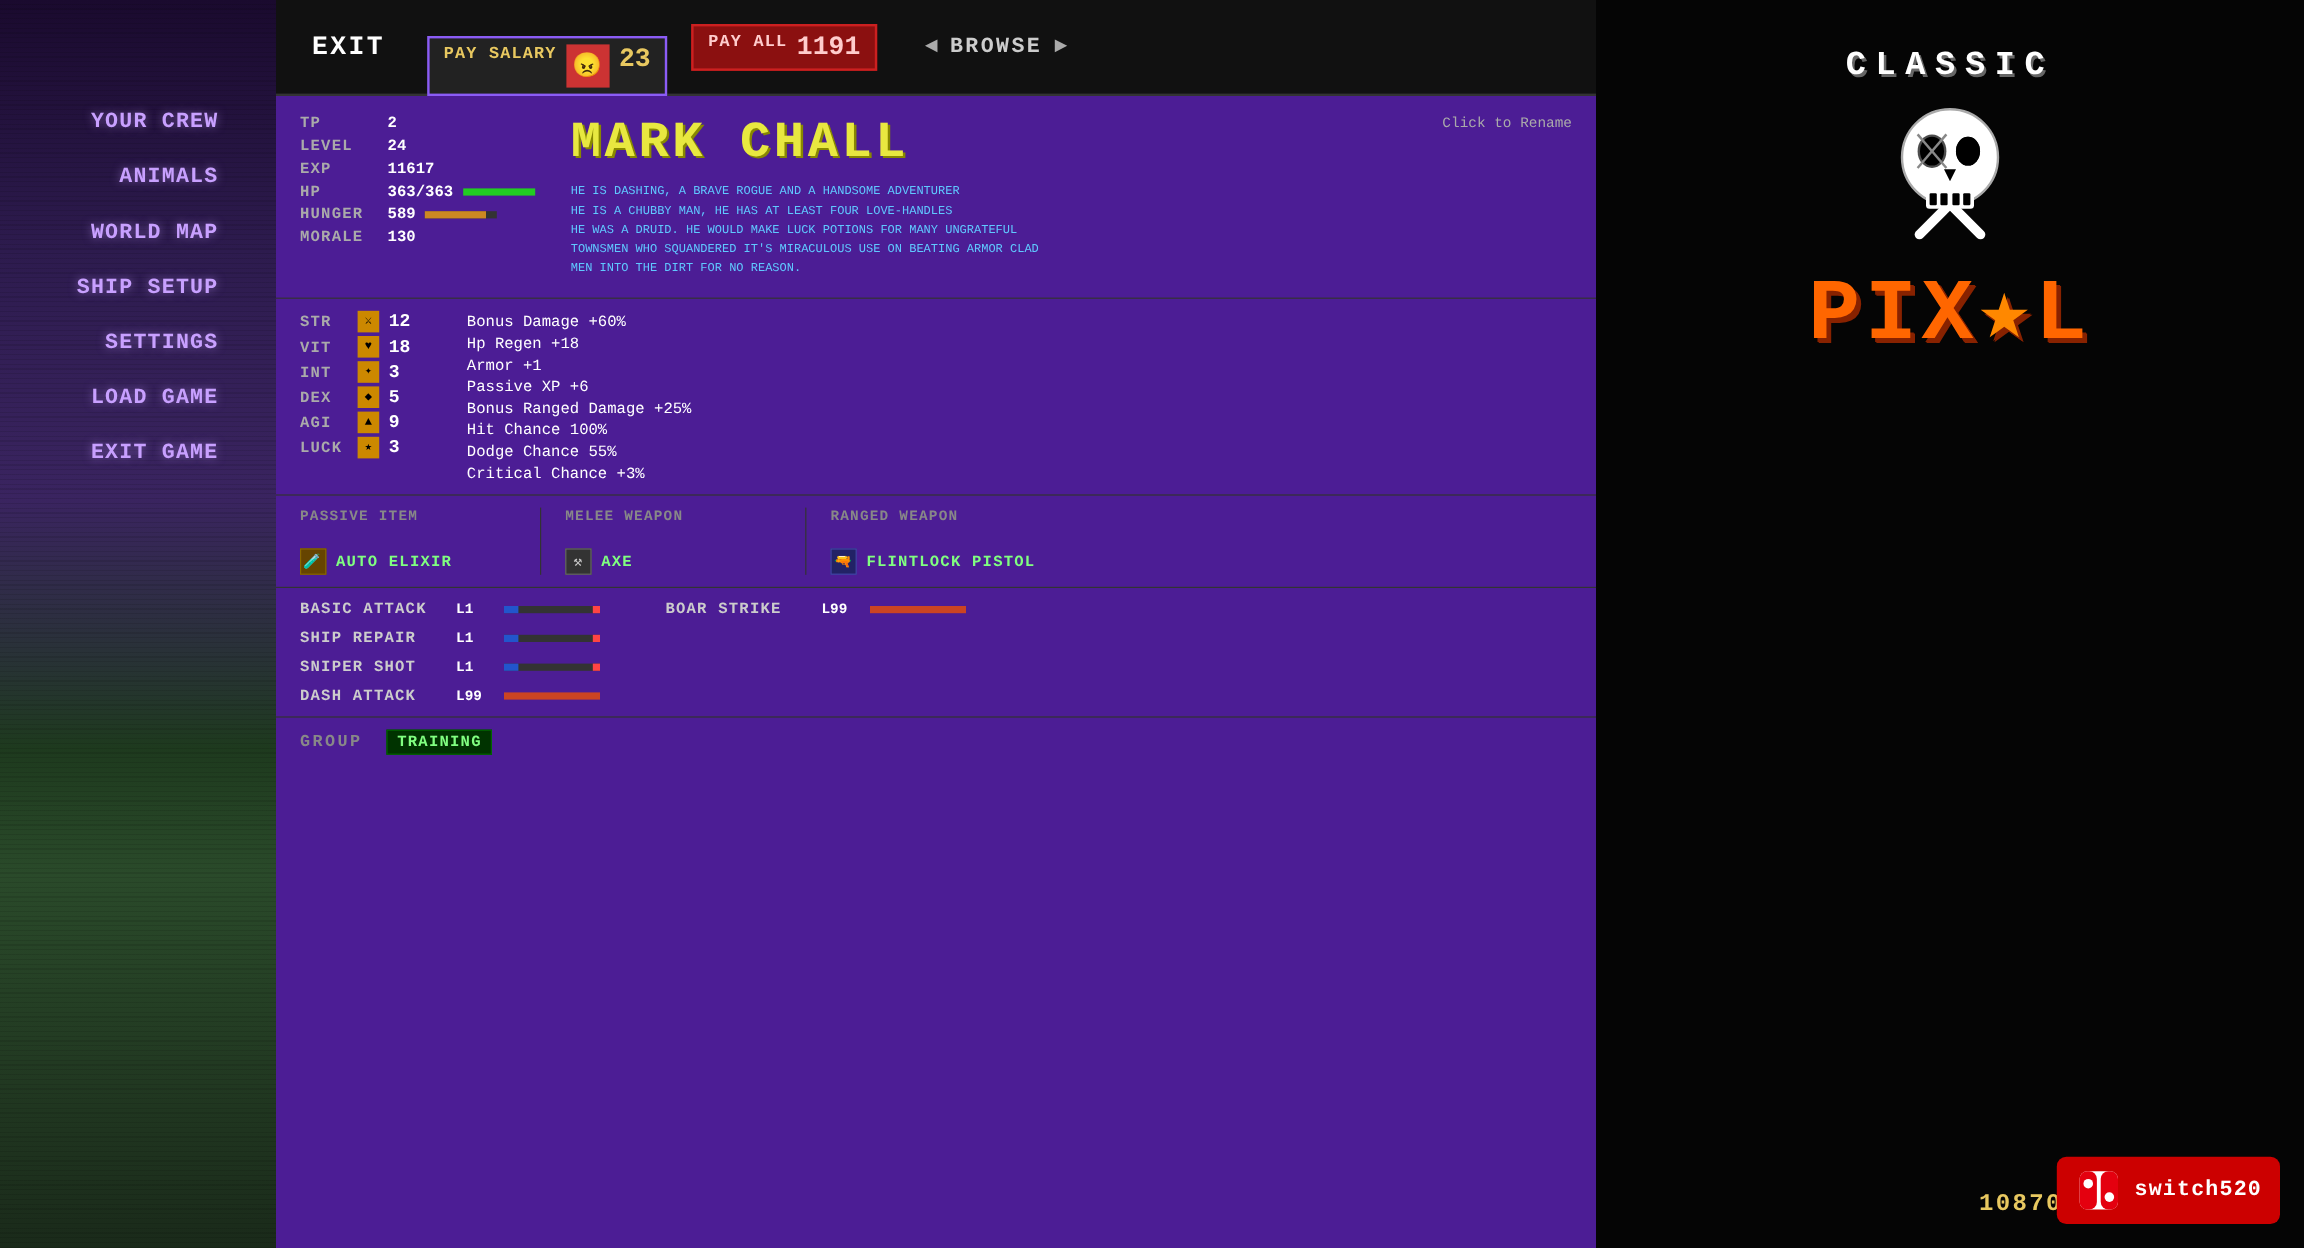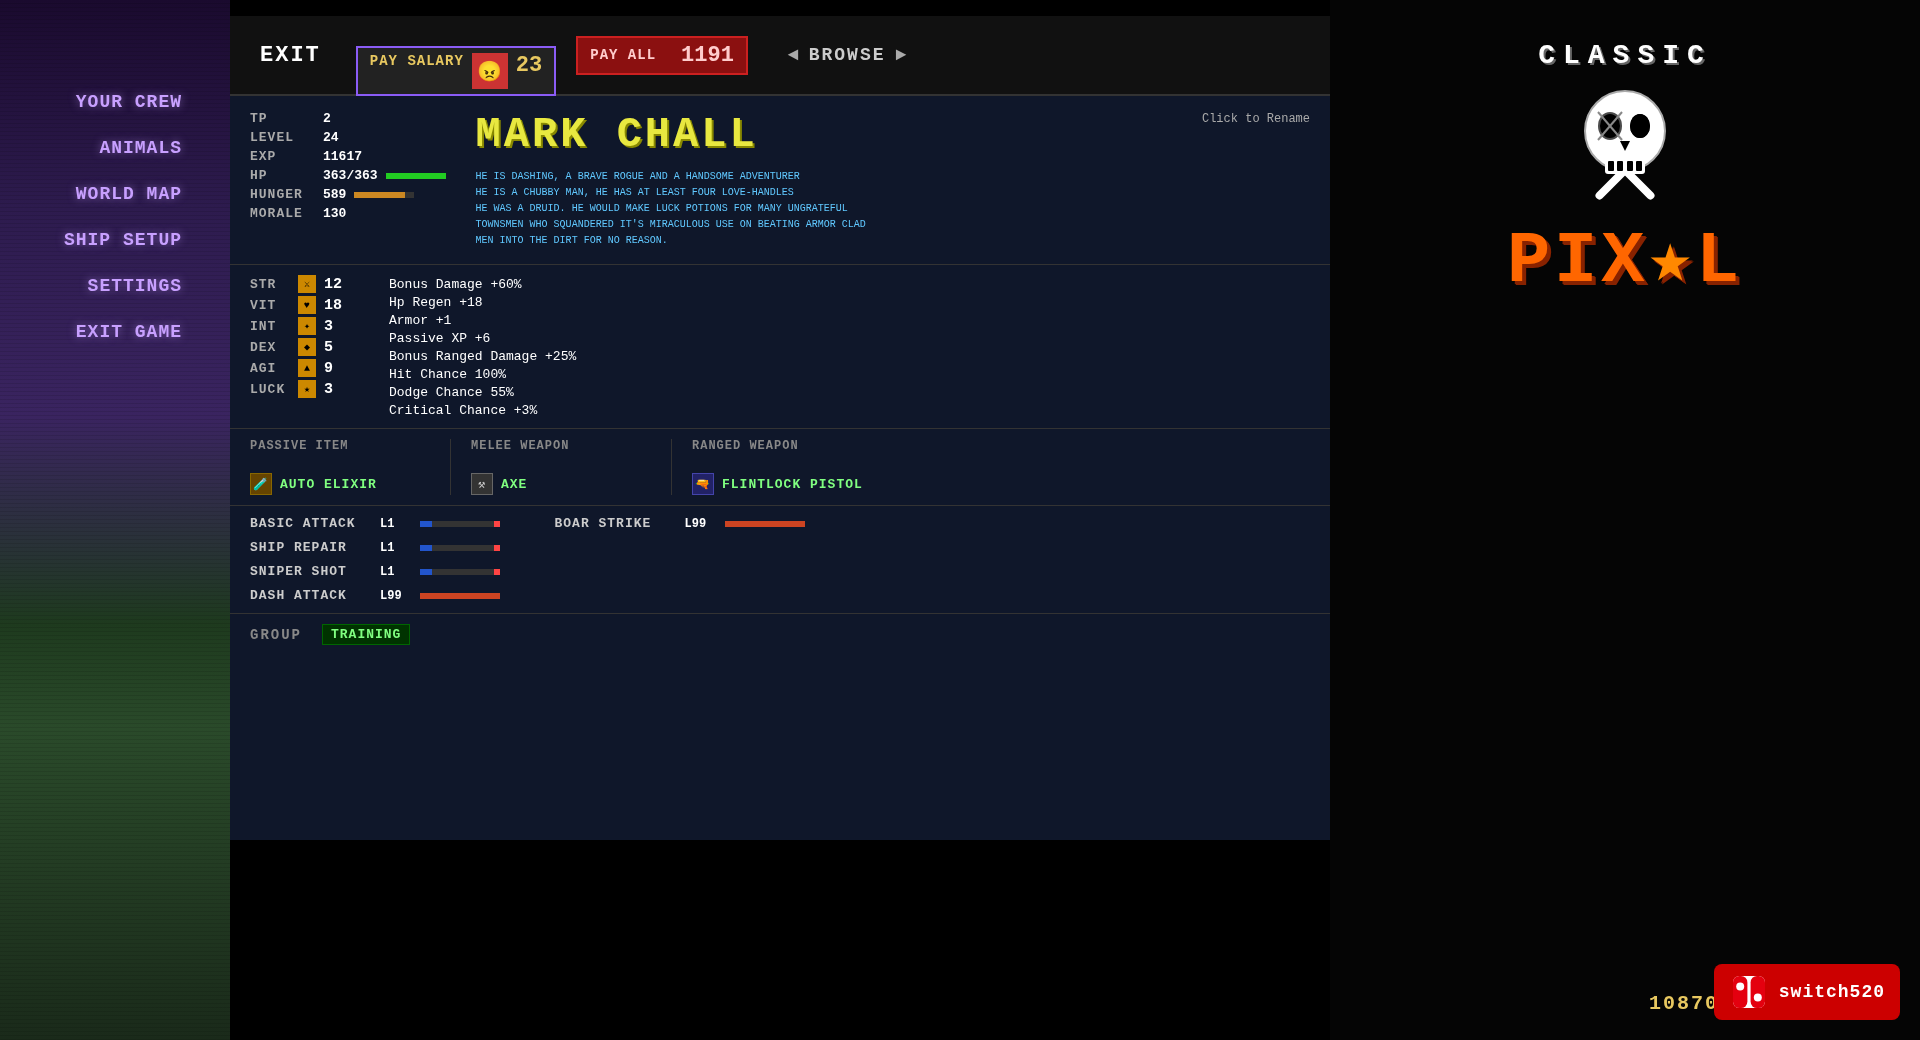--- a/index.html
+++ b/index.html
@@ -54,24 +54,24 @@
       padding: 12px 20px;
       cursor: pointer;
       letter-spacing: 1px;
       text-shadow: 0 0 8px rgba(200, 160, 255, 0.5);
     }
 
     
     #main-content {
       position: absolute;
       left: 230px;
-      top: 16px;
+      top: 0;
       width: 1100px;
-      height: 824px;
-      background: #0f172a;
+      height: 1040px;
+      background: #4c1d95;
     }
 
     
     #top-bar {
       display: flex;
       align-items: center;
       height: 80px;
       background: #111;
       border-bottom: 2px solid #333;
       padding: 0 15px;
@@ -115,25 +115,25 @@
       height: 36px;
       background: #cc3333;
       display: flex;
       align-items: center;
       justify-content: center;
       font-size: 20px;
     }
 
     .pay-all-box {
       display: flex;
-      align-items: center;
+      align-items: flex-start;
       background: #8B1010;
       border: 2px solid #cc2020;
       padding: 5px 12px;
-      gap: 25px;
+      gap: 8px;
     }
 
     .pay-all-label {
       color: #ffcccc;
       font-size: 14px;
       font-weight: bold;
       letter-spacing: 1px;
     }
 
     .pay-all-value {
@@ -559,20 +559,21 @@
 
 <div id="game-world">
   <div class="game-bg-overlay"></div>
 
   <div id="nav-menu">
     <div class="nav-item">YOUR CREW</div>
     <div class="nav-item">ANIMALS</div>
     <div class="nav-item">WORLD MAP</div>
     <div class="nav-item">SHIP SETUP</div>
     <div class="nav-item">SETTINGS</div>
+    <div class="nav-item">LOAD GAME</div>
     <div class="nav-item">EXIT GAME</div>
   </div>
 </div>
 
 <div id="main-content">
 
   <div id="top-bar">
     <div class="exit-btn">EXIT</div>
 
     <div class="salary-box">

